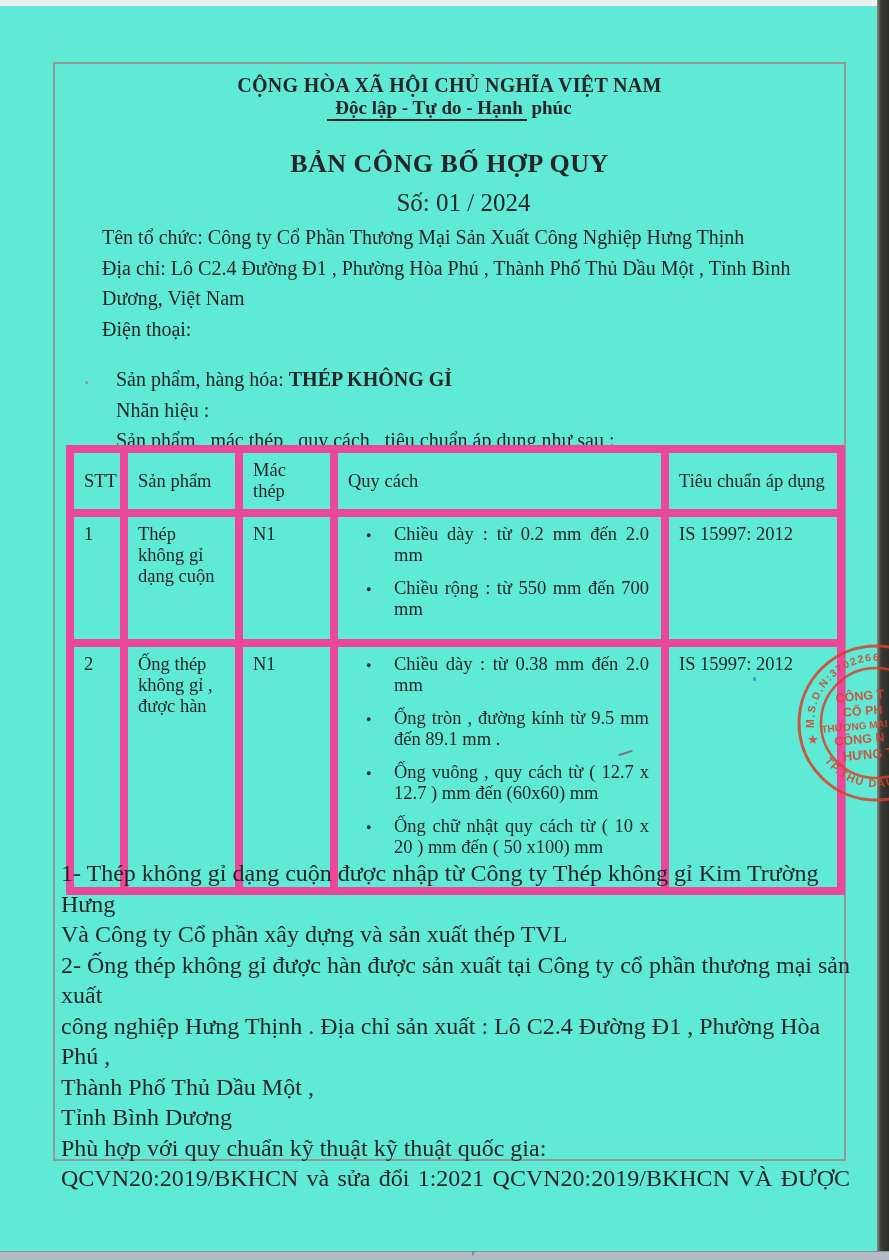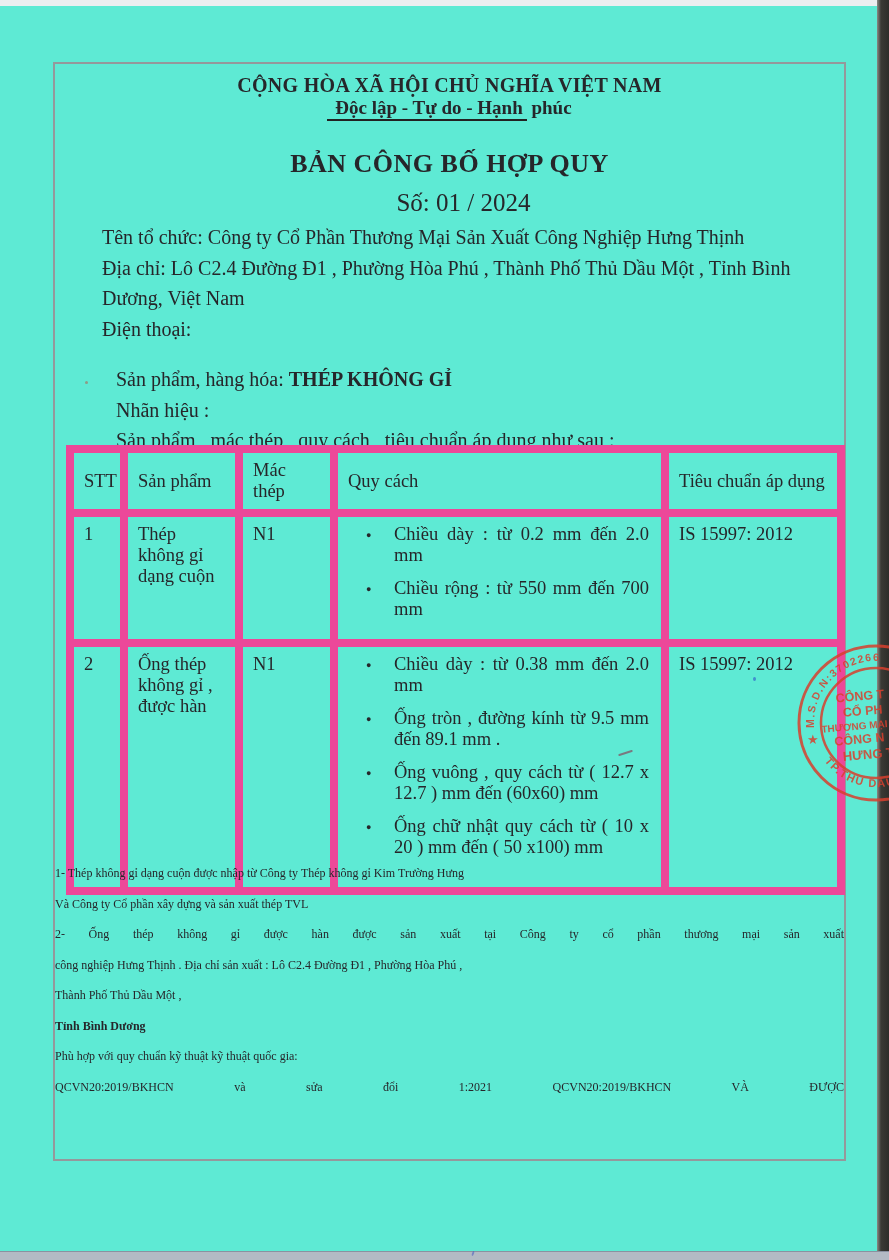--- a/index.html
+++ b/index.html
@@ -37,25 +37,25 @@
     padding:7px 10px;font-weight:normal;text-align:left;}
   table.spec th{height:26px;vertical-align:middle;}
   th.c-stt,td.c-stt{text-align:center;padding-left:4px;padding-right:4px;}
   td.c-sp{text-align:justify;}
   td.c-mac{text-align:center;border-radius:15px;}
   tr.r1 td{height:78px;}
   tr.r2 td{height:226px;}
   .b{position:relative;padding-left:46px;padding-right:2px;margin-bottom:12px;text-align:justify;}
   .b::before{content:"●";font-size:9px;position:absolute;left:18px;top:6px;}
   
-  .notes{position:absolute;top:794px;left:0;width:789px;font-size:12px;line-height:30.5px;}
+  .notes{position:absolute;top:794px;left:6px;width:789px;font-size:24px;line-height:30.5px;}
   .notes p{margin:0;}
   .n-l50{margin-left:50px;margin-right:12px;}
   .n-l77{margin-left:77px;margin-right:12px;}
-  .n-l40{margin-left:40px;font-weight:bold;}
+  .n-l40{margin-left:40px;}
   .n-l52{margin-left:52px;}
   .n-just{text-align:justify;text-align-last:justify;}
   .n6{margin-left:4px;margin-right:12px;}
   
   .seal{position:absolute;left:791px;top:638px;width:170px;height:170px;opacity:.85;}
   .seal text{fill:#d8402e;font-family:"Liberation Sans","DejaVu Sans",sans-serif;font-weight:bold;}
   
   .dot{position:absolute;border-radius:50%;}
   .dot-b1{left:753px;top:677px;width:3px;height:4px;background:rgba(40,70,200,.55);}
   .dot-b2{left:472px;top:1251px;width:2px;height:5px;background:rgba(60,80,190,.5);transform:rotate(20deg);}

